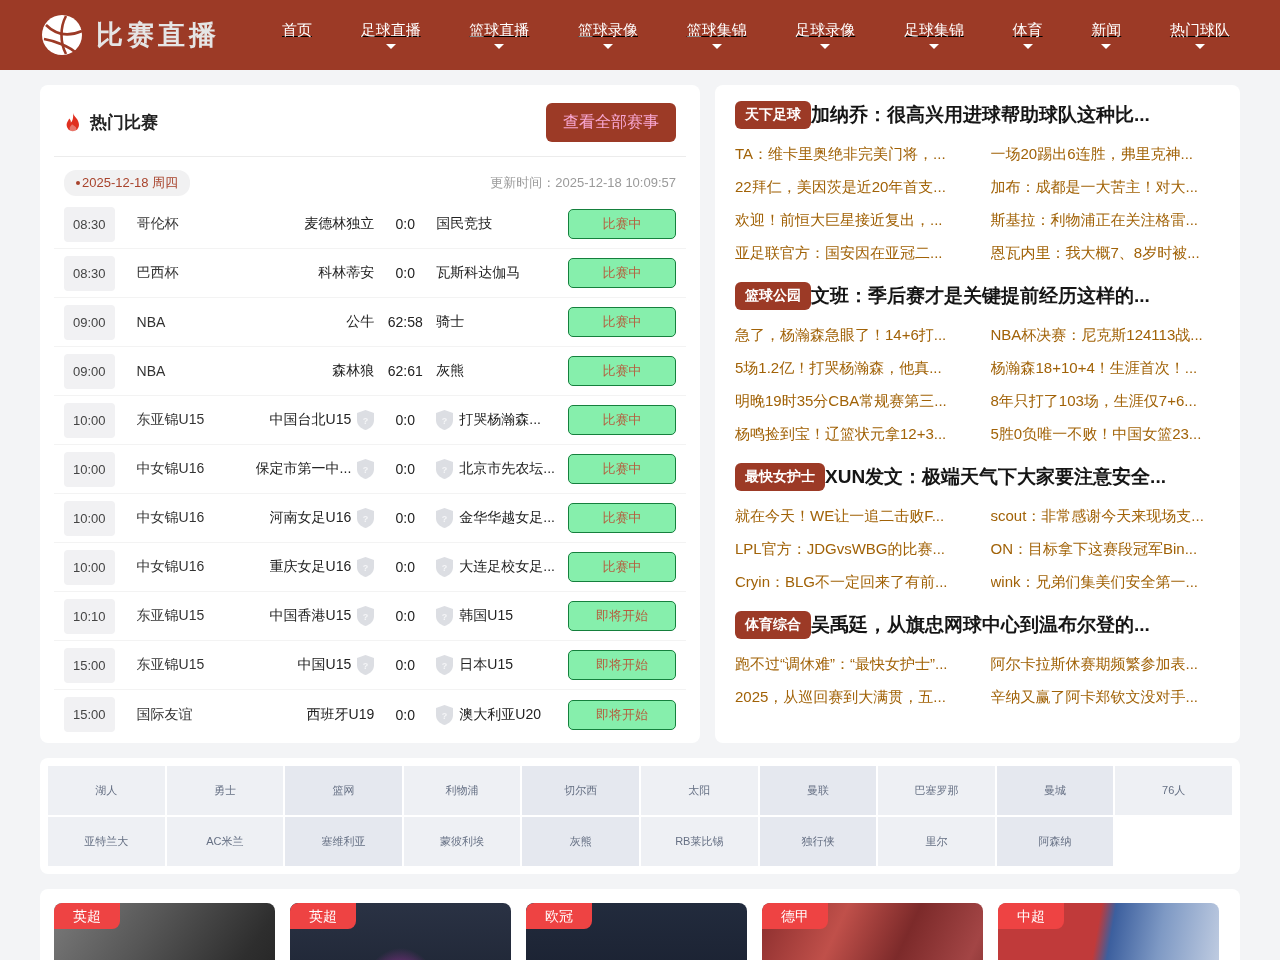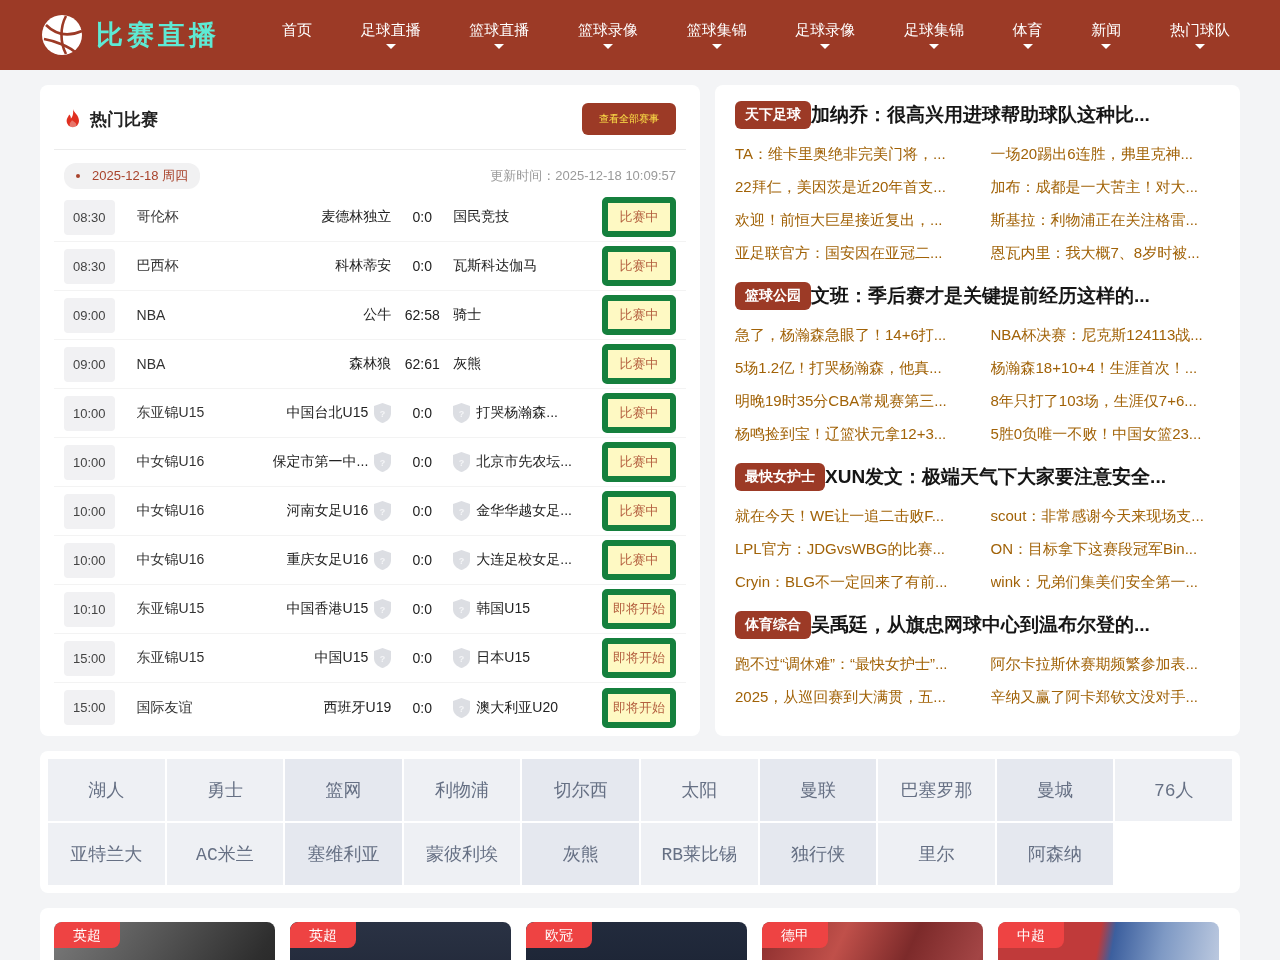--- a/index.html
+++ b/index.html
@@ -2,62 +2,62 @@
 <html><head>
 <meta charset="utf-8">
 <style>
   * { margin:0; padding:0; box-sizing:border-box; }
   html,body { width:1280px; height:960px; overflow:hidden; }
   body { background:#f3f4f6; font-family:"Liberation Sans","DejaVu Sans",sans-serif; }
 
   
   .site-header { height:70px; background:#9c3a26; display:flex; align-items:center; padding:0 40px; }
   .logo { width:44px; height:44px; flex:0 0 auto; }
-  .brand { color:#5eead4; font-size:27px; font-weight:bold; letter-spacing:4px; margin-left:12px; white-space:nowrap; }
-  .nav { flex:1; display:flex; justify-content:space-between; margin-left:62px; margin-right:10px; }
+  .brand { color:#e5e5e5; font-size:27px; font-weight:bold; letter-spacing:4px; margin-left:12px; white-space:nowrap; }
+  .nav { flex:1; display:flex; justify-content:space-between; margin-left:62px; margin-right:10px;text-decoration:underline; }
   .nav-item { display:flex; flex-direction:column; align-items:center; gap:4px; color:#fff; font-size:15px; cursor:pointer; white-space:nowrap; }
   .nav-caret { width:0; height:0; border-left:5px solid transparent; border-right:5px solid transparent; border-top:5px solid #fff; }
 
   
   .main { display:flex; gap:15px; padding:15px 40px 0; }
   .panel { background:#fff; border-radius:8px; }
 
   
   .matches-panel { width:660px; padding:12px 14px 4px; }
   .panel-head { display:flex; justify-content:space-between; align-items:center; padding:6px 10px 14px; border-bottom:1px solid #ececec; }
   .panel-title { display:flex; align-items:center; gap:8px; font-size:17px; font-weight:bold; color:#222; }
   .flame { width:18px; height:20px; }
-  .view-all-btn { background:#9c3a26; color:#fde047; border:none; font-size:10px; padding:9px 17px; border-radius:6px; cursor:pointer; font-family:inherit; }
+  .view-all-btn { background:#9c3a26; color:#f9a8d4; border:none; font-size:16px; padding:9px 17px; border-radius:6px; cursor:pointer; font-family:inherit; }
   .date-row { display:flex; justify-content:space-between; align-items:center; padding:13px 10px 4px; }
-  .date-pill { display:flex; align-items:center; gap:12px; background:#f1f1f2; border-radius:12px; padding:4px 12px; color:#a8432c; font-size:13px; }
+  .date-pill { display:flex; align-items:center; gap:2px; background:#f1f1f2; border-radius:12px; padding:4px 12px; color:#a8432c; font-size:13px; }
   .date-dot { width:4px; height:4px; border-radius:50%; background:#a8432c; }
   .update-time { color:#9a9a9a; font-size:13px; }
   .match-row { display:flex; align-items:center; height:49px; border-bottom:1px solid #f3f3f3; padding:0 10px; font-size:14px; }
   .match-row:last-child { border-bottom:none; }
   .m-time { background:#f1f1f3; border-radius:4px; padding:10px 9px; color:#444; font-size:13px; min-width:44px; text-align:center; }
   .m-league { width:118px; margin-left:22px; color:#333; white-space:nowrap; overflow:hidden; }
   .m-home { flex:1; display:flex; justify-content:flex-end; align-items:center; gap:6px; color:#222; min-width:0; }
   .m-away { flex:1; display:flex; justify-content:flex-start; align-items:center; gap:6px; color:#222; min-width:0; }
   .m-name { white-space:nowrap; overflow:hidden; }
   .m-score { width:62px; text-align:center; color:#222; flex:0 0 auto; }
   .shield { width:17px; height:20px; flex:0 0 auto; }
-  .m-status { width:74px; margin-left:12px; text-align:center; border:6px solid #15803d; color:#b45f3f; border-radius:5px; padding:5px 0; font-size:13px; cursor:pointer; background:#fef9c3; flex:0 0 auto; }
+  .m-status { width:108px; margin-left:12px; text-align:center; border:1px solid #15803d; color:#b45f3f; border-radius:5px; padding:5px 0; font-size:13px; cursor:pointer; background:#86efac; flex:0 0 auto; }
 
   
   .news-panel { flex:1; padding:16px 20px 10px; display:flex; flex-direction:column; gap:13px; }
   .news-section { }
   .section-head { display:flex; align-items:center; margin-bottom:8px; }
   .section-badge { background:#9c3a26; color:#fff; font-size:14px; font-weight:600; padding:5px 10px; border-radius:6px; white-space:nowrap; cursor:pointer; }
   .section-headline { font-size:19px; font-weight:bold; color:#151515; white-space:nowrap; overflow:hidden; cursor:pointer; }
   .links-grid { display:grid; grid-template-columns:1fr 1fr; column-gap:26px; }
   .news-link { font-size:15px; color:#a16207; line-height:33px; white-space:nowrap; overflow:hidden; cursor:pointer; }
 
   
   .teams-panel { margin:15px 40px 0; padding:8px; display:grid; grid-template-columns:repeat(10,1fr); gap:2px; }
-  .team-tag { height:62px; display:flex; align-items:center; justify-content:center; background:#eef0f4; color:#667084; font-size:18px; cursor:pointer;font-family:Liberation Mono, monospace; }
+  .team-tag { height:49px; display:flex; align-items:center; justify-content:center; background:#eef0f4; color:#667084; font-size:11px; cursor:pointer; }
   .team-tag:nth-child(odd):not(:nth-child(1)):not(:nth-child(11)) { background:#e5e8ef; }
 
   
   .videos-panel { margin:15px 40px 0; padding:14px; display:flex; gap:15px; border-radius:8px 8px 0 0; }
   .video-card { width:221px; height:150px; border-radius:8px; overflow:hidden; position:relative; cursor:pointer; flex:0 0 auto; }
   .video-badge { position:absolute; top:0; left:0; width:66px; height:26px; line-height:26px; background:#ee4343; color:#fff; font-size:14px; text-align:center; border-radius:8px 0 8px 0; z-index:2; }
   .thumb { position:absolute; inset:0; }
   .v0 .thumb { background:linear-gradient(125deg,#7b7b7b 0%,#565656 35%,#2e2e2e 70%,#1d1d1d 100%); }
   .v1 .thumb { background:radial-gradient(ellipse 60px 90px at 50% 75%,#a03ba0 0%,#8c3390 45%,rgba(40,48,66,0) 75%),linear-gradient(#2a3244,#151b28); }
   .v2 .thumb { background:radial-gradient(circle 55px at 88% 75%,#d4622a 0%,#b5511f 50%,rgba(26,32,48,0) 100%),linear-gradient(#222b3d,#131826); }

